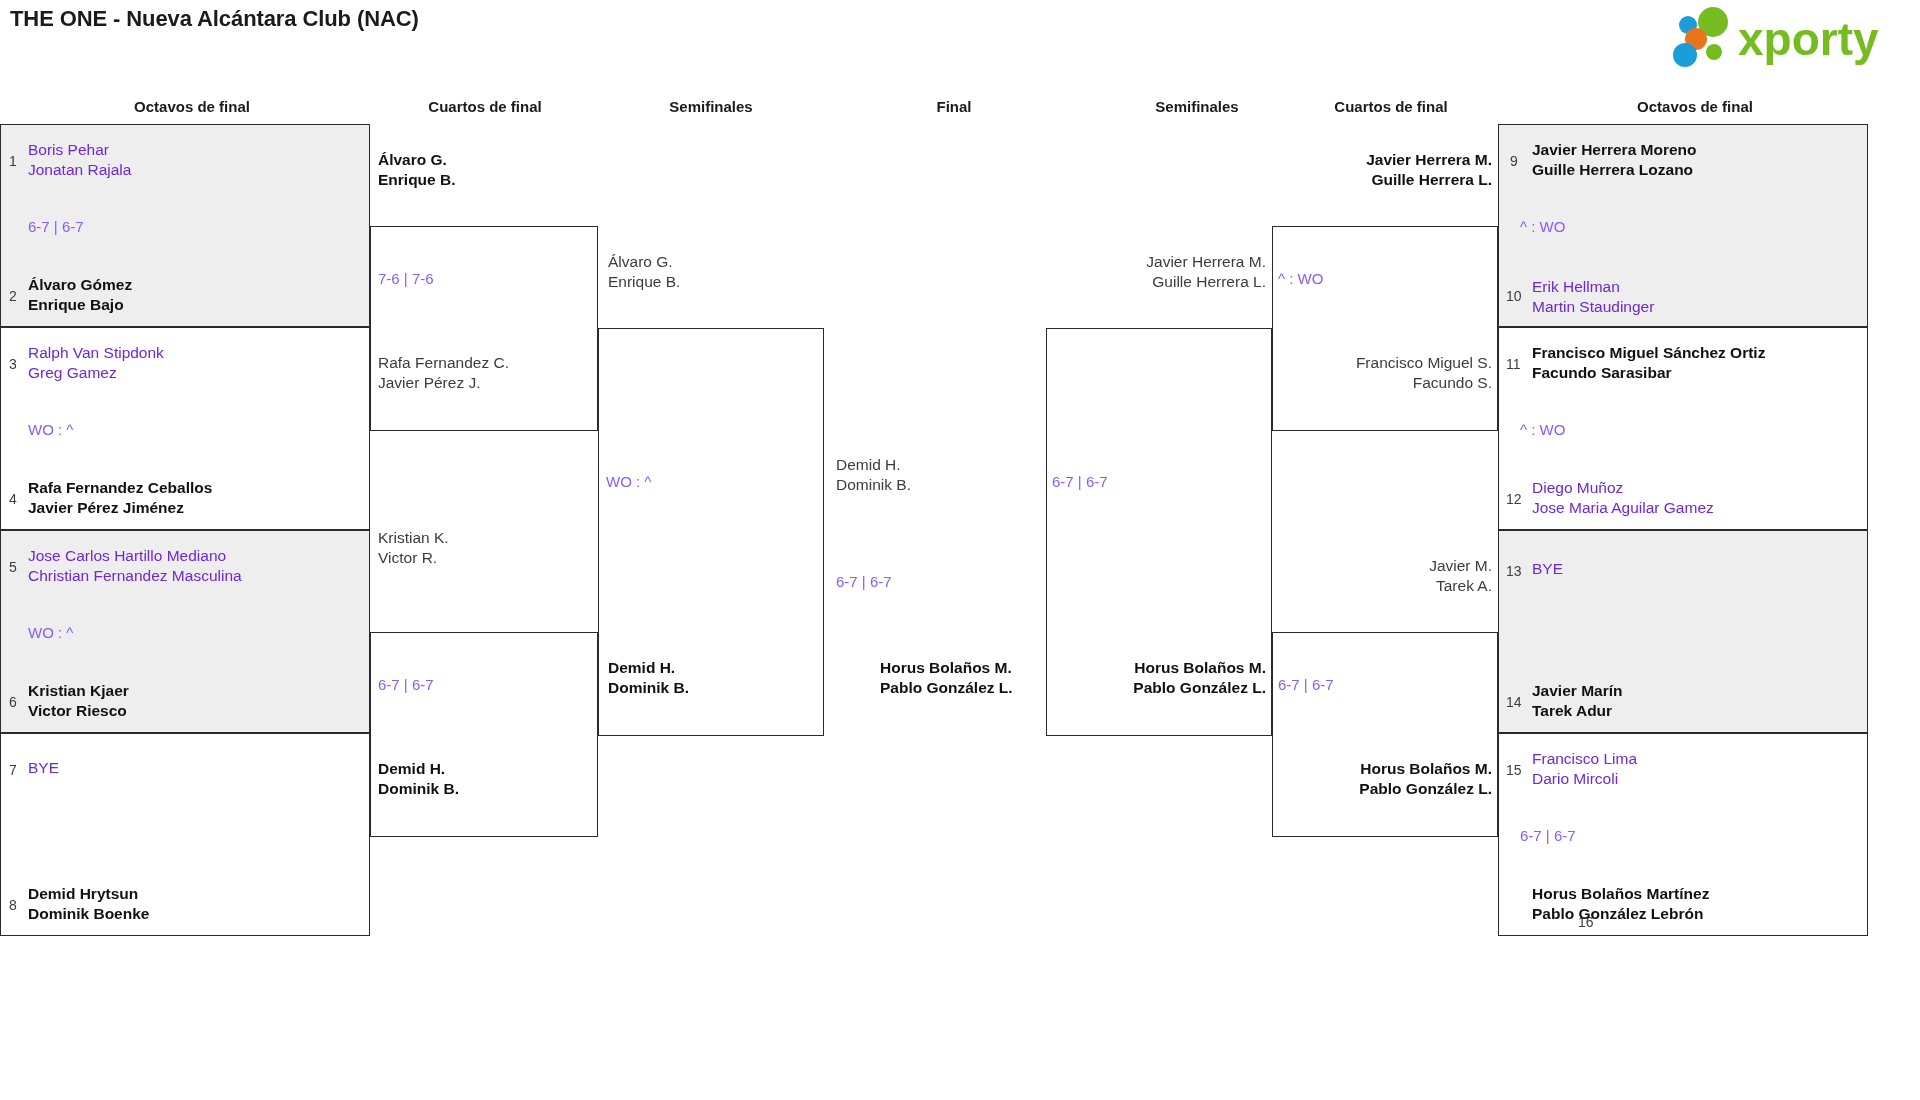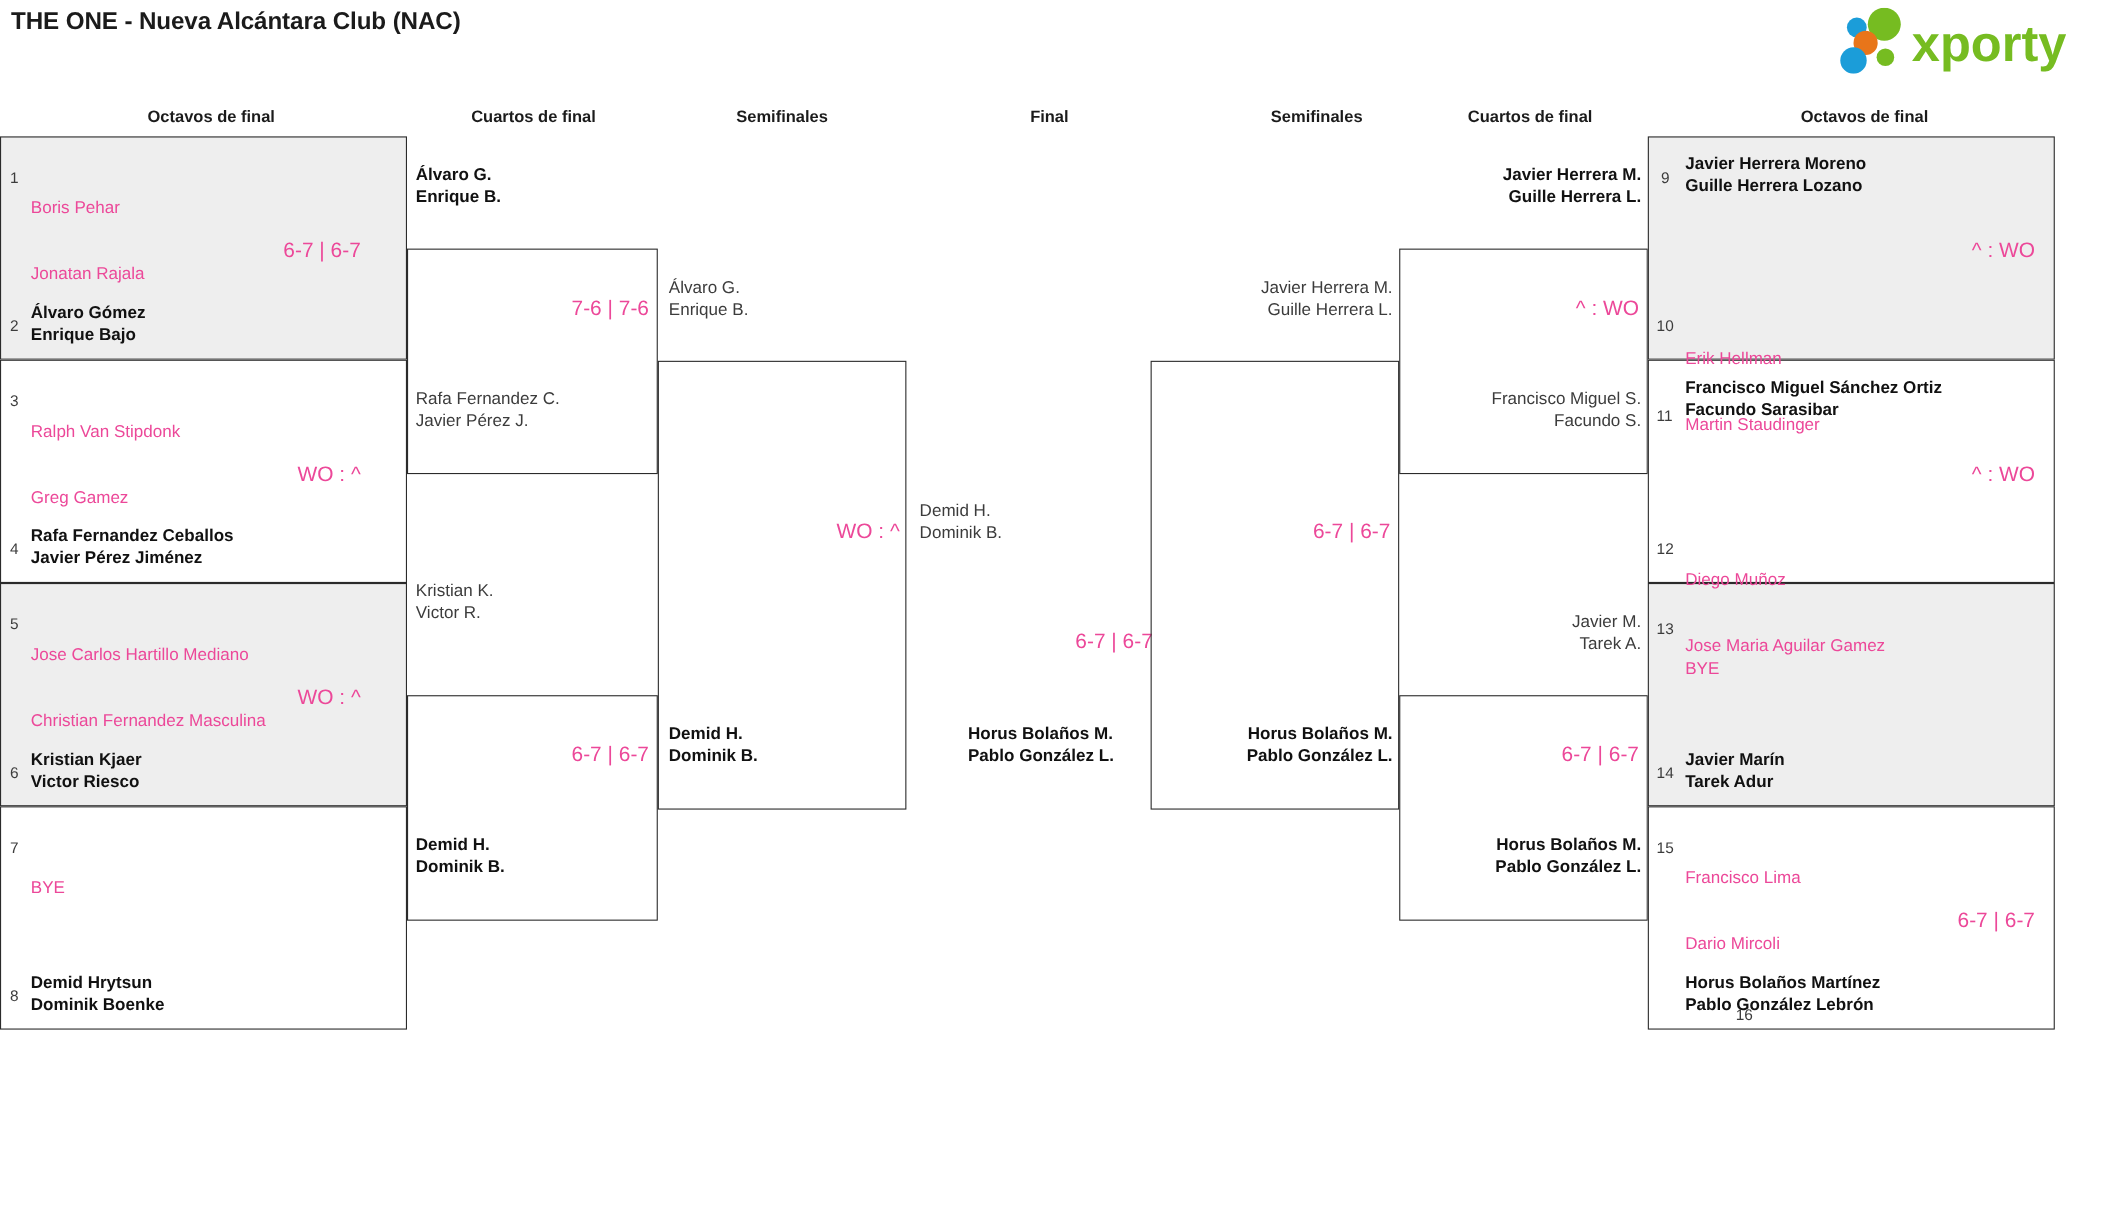--- a/index.html
+++ b/index.html
@@ -21,26 +21,26 @@
 
   
   .seed-block{position:absolute;box-sizing:border-box;
               border:1px solid #2b2b2b;}
   .seed-block.shaded{background:#eeeeee;}
   .seed-block.plain{background:#ffffff;}
 
   .comp{position:absolute;font-size:15.5px;line-height:1.28;white-space:nowrap;}
   .comp .ln{display:block;}
   .comp.win .ln{font-weight:700;color:#111;}
-  .comp.lose .ln{font-weight:400;color:#ec4899;margin-top:40px;}
+  .comp.lose .ln{font-weight:400;color:#6d28d9;}
 
   .seedno{position:absolute;font-size:14px;color:#3c3c3c;font-weight:400;}
 
-  .score{position:absolute;font-size:19px;color:#ec4899;white-space:nowrap;
-         text-align:right;}
+  .score{position:absolute;font-size:15px;color:#8b5cf6;white-space:nowrap;
+         text-align:left;}
 
   .matchbox{position:absolute;box-sizing:border-box;border:1px solid #2b2b2b;
             background:transparent;}
 
   .nameplate{position:absolute;font-size:15.5px;line-height:1.28;white-space:nowrap;}
   .nameplate .ln{display:block;}
   .nameplate.win .ln{font-weight:700;color:#111;}
   .nameplate.lose .ln{font-weight:400;color:#3c3c3c;}
   .nameplate.right{text-align:right;}
 </style>
@@ -208,21 +208,21 @@
   <span class="ln">Javier Herrera Moreno</span>
   <span class="ln">Guille Herrera Lozano</span>
 </div>
 <div class="score" style="left:1520px;top:218px;width:330px;">^ : WO</div>
 <div class="seedno" style="left:1506px;top:288px;">10</div>
 <div class="comp lose" style="left:1532px;top:277px;">
   <span class="ln">Erik Hellman</span>
   <span class="ln">Martin Staudinger</span>
 </div>
 
-<div class="seedno" style="left:1506px;top:356px;margin-top:14px;">11</div>
+<div class="seedno" style="left:1506px;top:356px;">11</div>
 <div class="comp win" style="left:1532px;top:343px;">
   <span class="ln">Francisco Miguel Sánchez Ortiz</span>
   <span class="ln">Facundo Sarasibar</span>
 </div>
 <div class="score" style="left:1520px;top:421px;width:330px;">^ : WO</div>
 <div class="seedno" style="left:1506px;top:491px;">12</div>
 <div class="comp lose" style="left:1532px;top:478px;">
   <span class="ln">Diego Muñoz</span>
   <span class="ln">Jose Maria Aguilar Gamez</span>
 </div>

